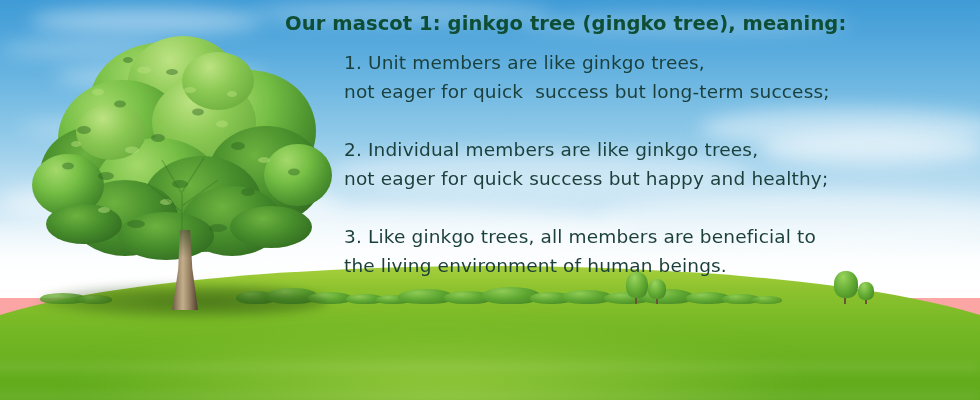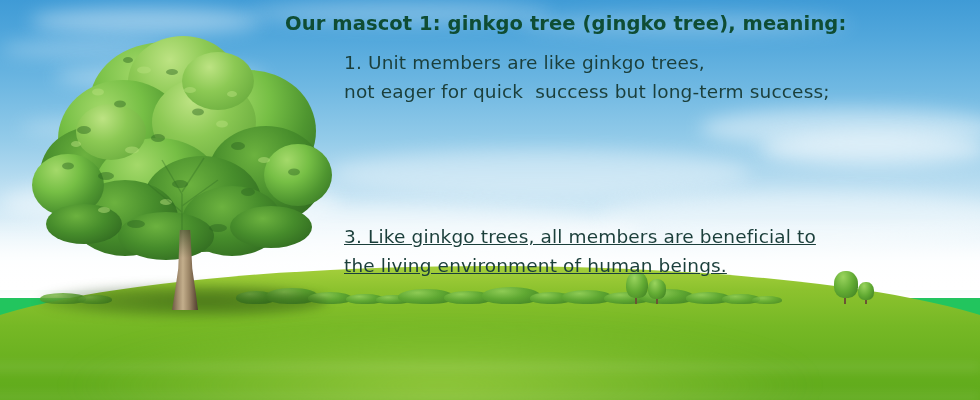--- a/index.html
+++ b/index.html
@@ -9,21 +9,21 @@
   }
   body {
     font-family: "DejaVu Sans", "Liberation Sans", sans-serif;
   }
 
   .banner {
     position: relative;
     width: 980px;
     height: 400px;
     overflow: hidden;
-    background: #22c55e;
+    background: #fca5a5;
   }
 
   
   .sky {
     position: absolute;
     left: 0; top: 0;
     width: 980px;
     height: 290px;
     background:
       linear-gradient(to bottom,
@@ -218,21 +218,21 @@
     position: absolute;
     left: 344px;
     font-size: 18.5px;
     line-height: 29px;
     color: #1b3f3b;
     white-space: pre-wrap;
     letter-spacing: .15px;
   }
   .p1 { top: 48px; }
   .p2 { top: 135px; }
-  .p3 { top: 222px; text-decoration: underline; }
+  .p3 { top: 222px; }
 </style>
 </head>
 <body>
 
 <div class="banner">
 
   <div class="sky">
     <div class="cloud c1"></div>
     <div class="cloud c2"></div>
     <div class="cloud c3"></div>
@@ -359,18 +359,20 @@
     <div class="trunk"></div>
     <div class="trunk-shade"></div>
   </div>
 
   <div class="text-layer">
     <div class="headline">Our mascot 1: ginkgo tree (gingko tree), meaning:</div>
 
     <div class="para p1">1. Unit members are like ginkgo trees,
 not eager for quick  success but long-term success;</div>
 
+    <div class="para p2">2. Individual members are like ginkgo trees,
+not eager for quick success but happy and healthy;</div>
 
     <div class="para p3">3. Like ginkgo trees, all members are beneficial to
 the living environment of human beings.</div>
   </div>
 
 </div>
 
 </body></html>

